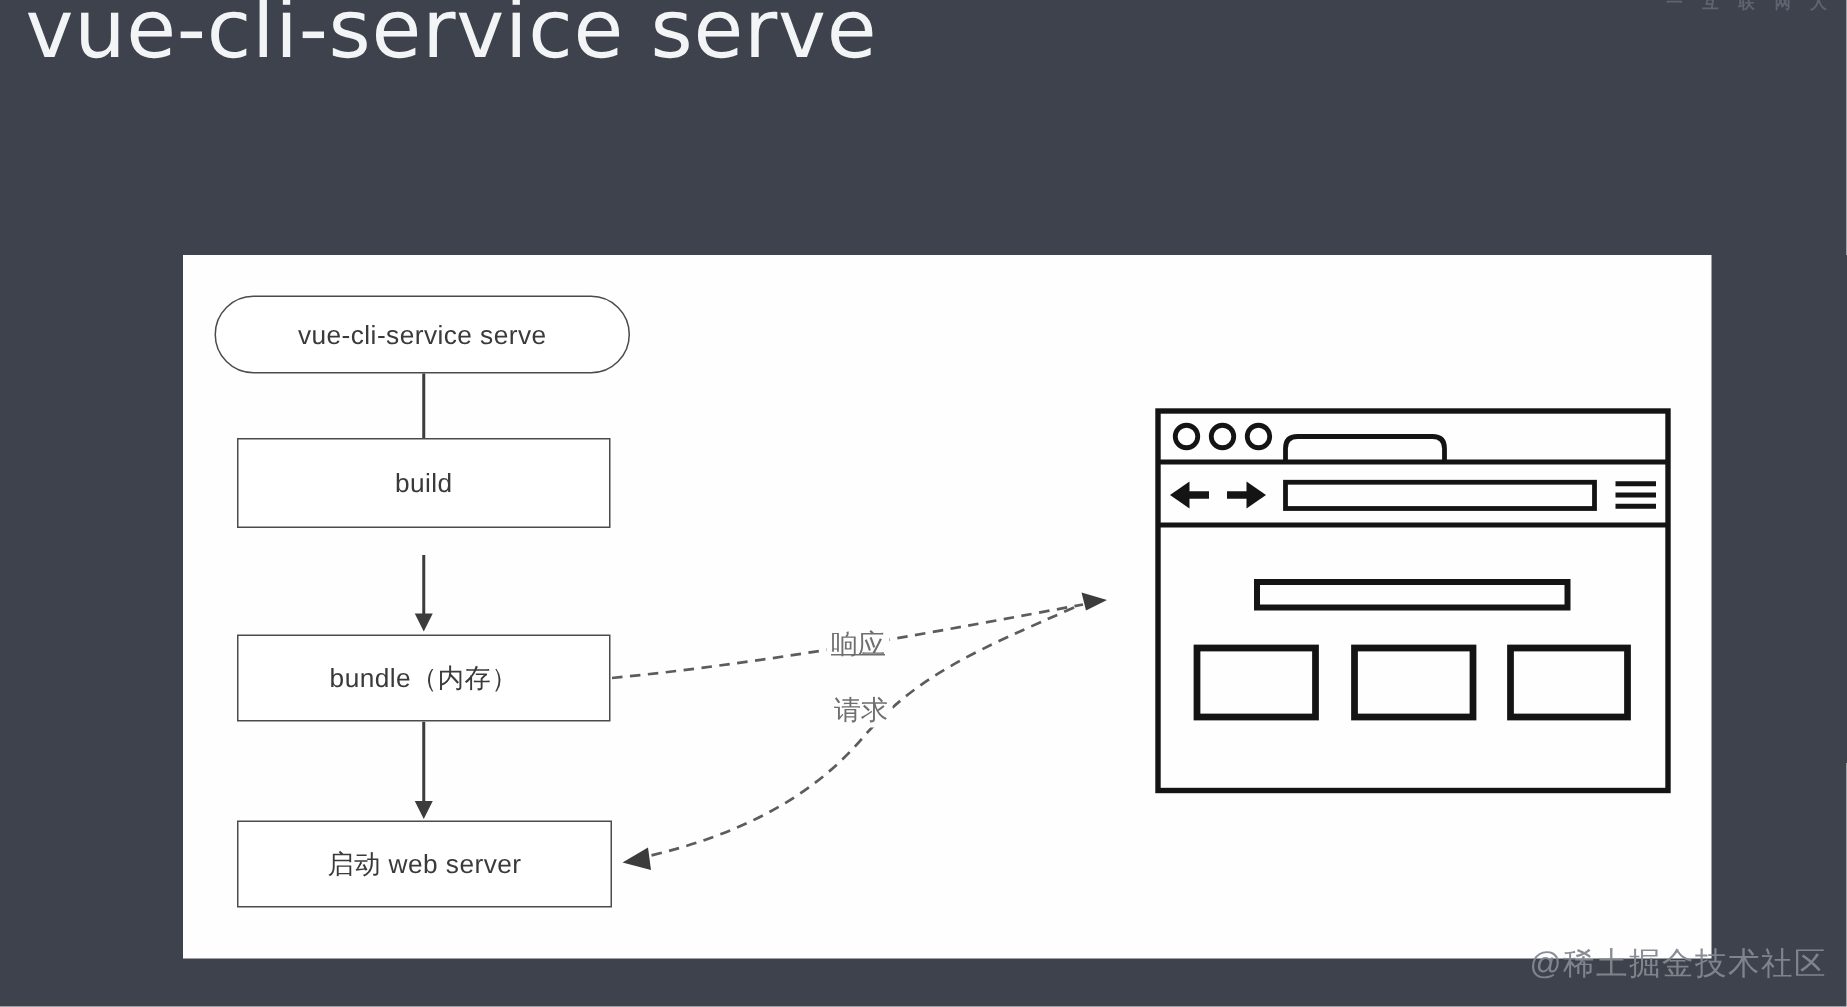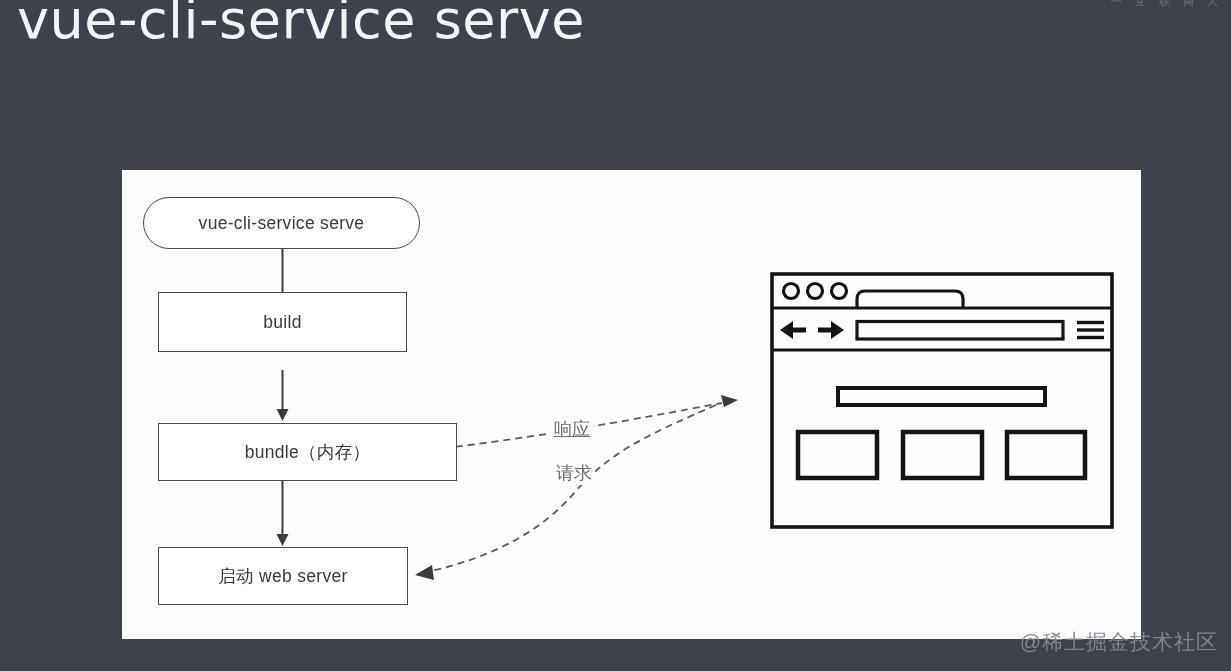--- a/index.html
+++ b/index.html
@@ -54,21 +54,21 @@
     background: #fff;
     border: 1.6px solid #4b4b4b;
     color: #3a3a3a;
     font-size: 17.5px;
     letter-spacing: 0.3px;
     box-sizing: border-box;
     white-space: nowrap;
   }
   .node-start  { left: 143px; top: 197px; width: 277px; height: 52px; border-radius: 26px; }
   .node-build  { left: 158px; top: 292px; width: 249px; height: 60px; }
-  .node-bundle { left: 158px; top: 423px; width: 299px; height: 58px; }
+  .node-bundle { left: 158px; top: 423px; width: 249px; height: 58px; }
   .node-server { left: 158px; top: 547px; width: 250px; height: 58px; text-align: right; }
   .edge-label {
     position: absolute;
     font-size: 18px;
     color: #6f6f6f;
     background: #fefefe;
     padding: 0 3px;
     white-space: nowrap;
   }
   .label-response { left: 551px; top: 417px; text-decoration: underline; }

